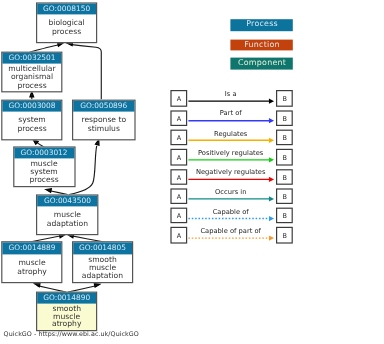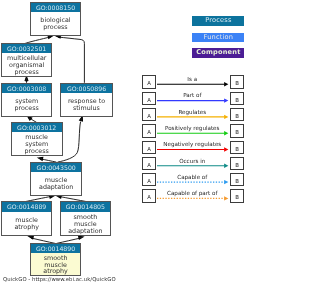--- a/index.html
+++ b/index.html
@@ -112,22 +112,22 @@
         <div class="hdr">GO:0014890</div>
         <div class="body">
           <div>smooth</div>
           <div>muscle</div>
           <div>atrophy</div>
         </div>
       </div>
     </div>
   <div id="legend-types">
       <div class="legend-chip" style="left: 192.4px; top: 16.1px; background: rgb(12, 115, 157); color: rgb(214, 233, 242);">Process</div>
-      <div class="legend-chip" style="left: 192.4px; top: 32.7px; background: #3b82f6; color: rgb(232, 232, 232);">Function</div>
-      <div class="legend-chip" style="left: 192.4px; top: 48.1px; background: #4c1d95; color: rgb(230, 238, 216); font-weight: bold;">Component</div>
+      <div class="legend-chip" style="left: 192.4px; top: 32.7px; background: #c2410c; color: rgb(232, 232, 232);">Function</div>
+      <div class="legend-chip" style="left: 192.4px; top: 48.1px; background: #0f766e; color: rgb(230, 238, 216);">Component</div>
     </div>
   <div id="legend-rels">
       <svg width="250" height="287" style="position: absolute; left: 0px; top: 0px; pointer-events: none;">
         <line x1="157.0" x2="224.6" y1="84.3" y2="84.3" stroke="#000000" stroke-width="1.1"></line>
         <path d="M228.4,84.3 L224.1,82.1 L224.1,86.5 Z" fill="#000000"></path>
         <line x1="157.0" x2="224.6" y1="100.6" y2="100.6" stroke="#333aff" stroke-width="1.1"></line>
         <path d="M228.4,100.6 L224.1,98.39999999999999 L224.1,102.8 Z" fill="#333aff"></path>
         <line x1="157.0" x2="224.6" y1="116.9" y2="116.9" stroke="#f5b000" stroke-width="1.1"></line>
         <path d="M228.4,116.9 L224.1,114.7 L224.1,119.10000000000001 Z" fill="#f5b000"></path>
         <line x1="157.0" x2="224.6" y1="133.2" y2="133.2" stroke="#15cc15" stroke-width="1.1"></line>

